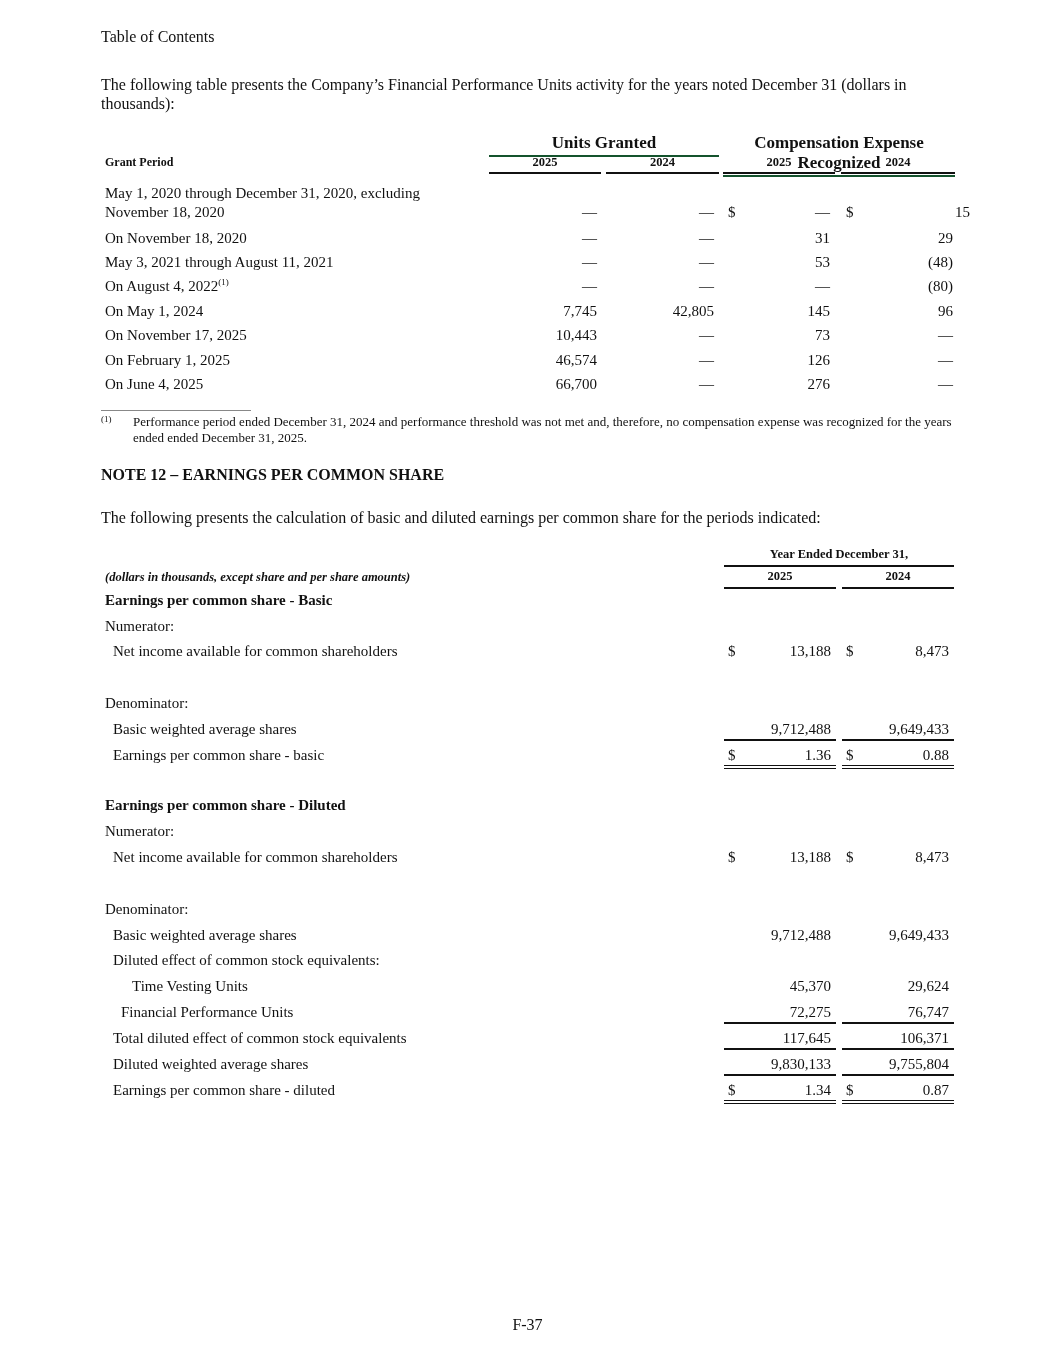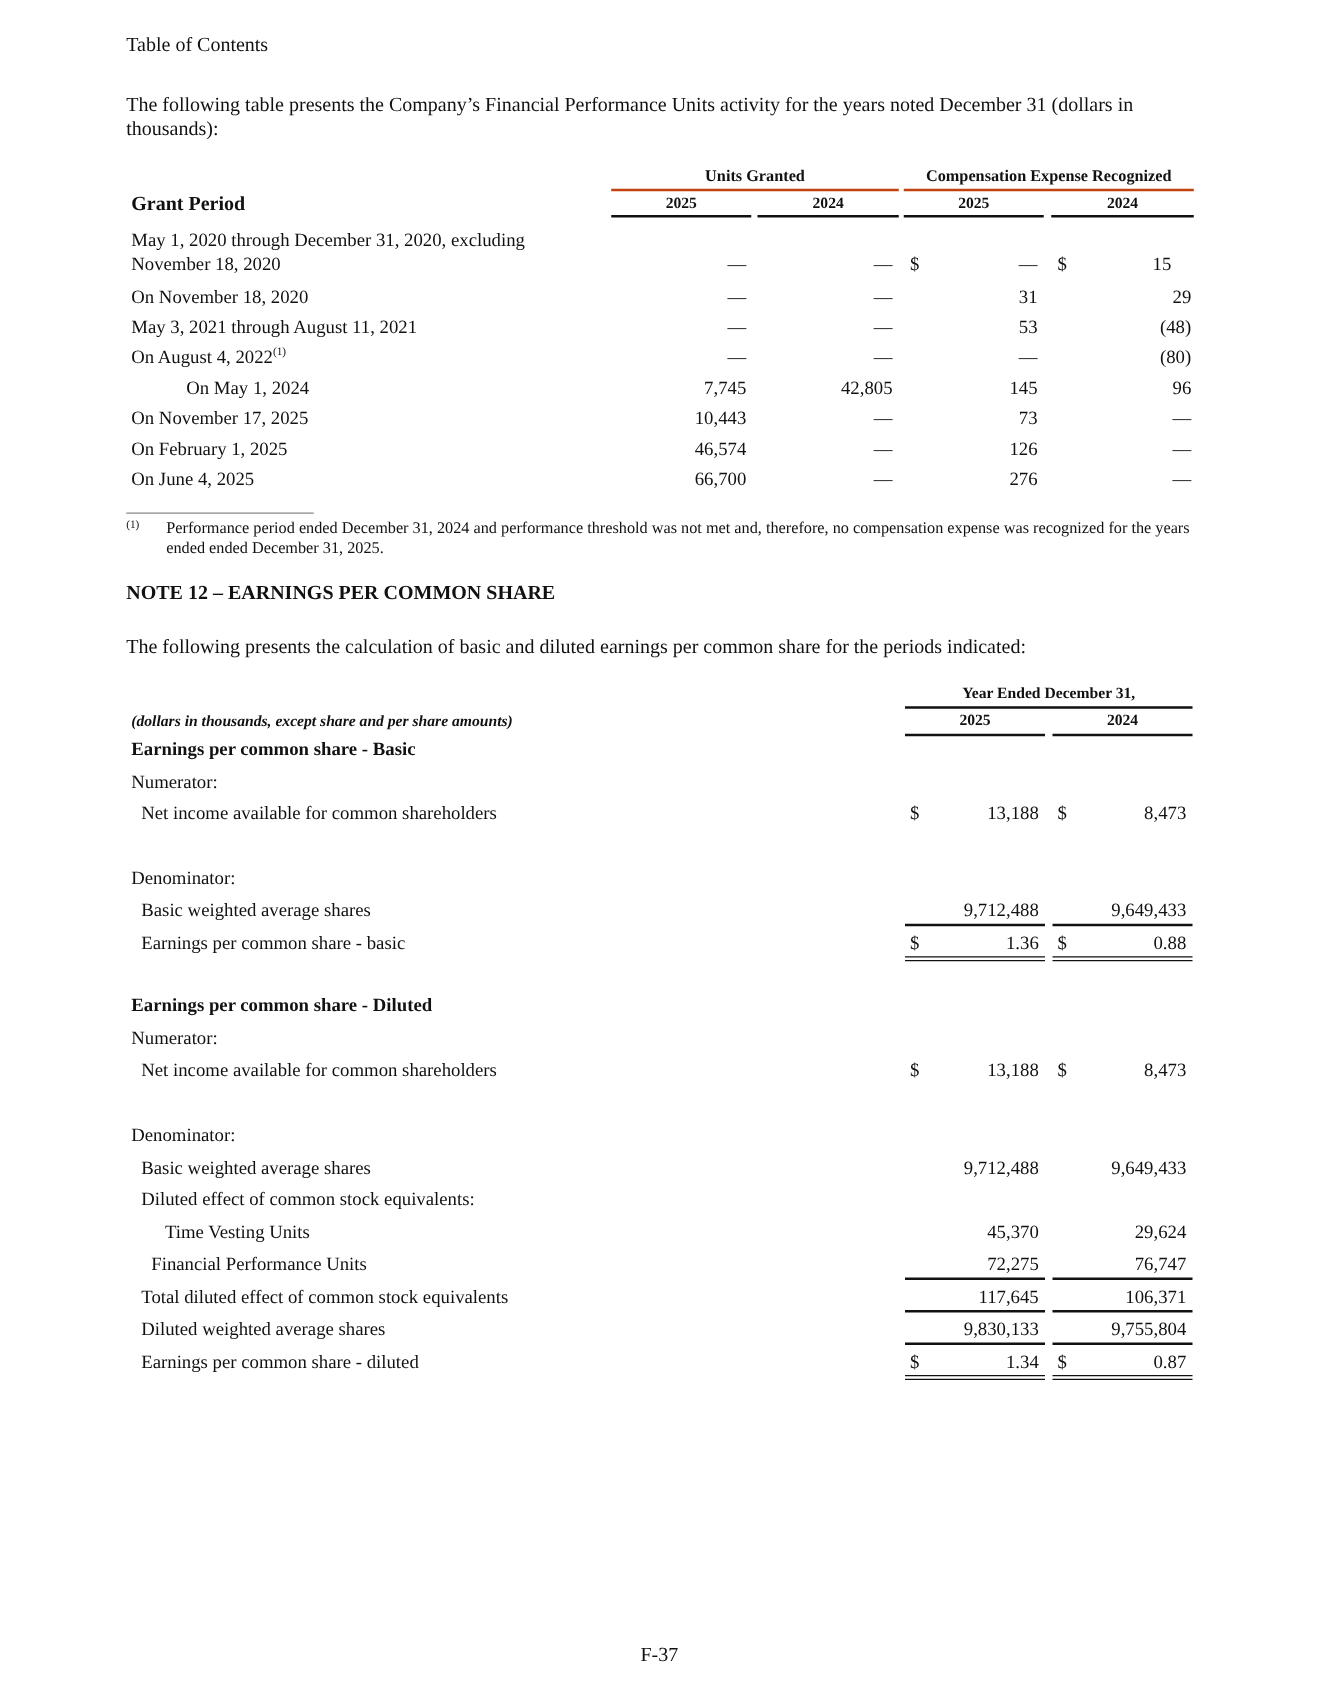--- a/index.html
+++ b/index.html
@@ -7,23 +7,23 @@
     width: 1055px; height: 1365px; position: relative; overflow: hidden;
     font-family: "Liberation Serif", "DejaVu Serif", serif; color: #111; font-size: 15px;
   }
   .abs { position: absolute; }
   .toc { left: 101px; top: 28px; font-size: 16px; }
   .intro { left: 101px; top: 75px; width: 860px; font-size: 16px; line-height: 19px; }
   .sup { font-size: 9px; vertical-align: super; line-height: 0; }
 
   
   .t1 { position: absolute; left: 101px; top: 130px; width: 860px; }
-  .hdrgroup { position: absolute; font-weight: bold; font-size: 13px; text-align: center; border-bottom: 2px solid #c2410c; padding-bottom: 2px; }
+  .hdrgroup { position: absolute; font-weight: bold; font-size: 17px; text-align: center; border-bottom: 2px solid #14532d; padding-bottom: 2px; }
   .hdryear { position: absolute; font-weight: bold; font-size: 12.5px; text-align: center; border-bottom: 2px solid #111; padding-bottom: 2px; }
-  .grantlbl { position: absolute; font-weight: bold; font-size: 16px; }
+  .grantlbl { position: absolute; font-weight: bold; font-size: 12px; }
   .num { position: absolute; text-align: right; white-space: nowrap; }
   .dollar { position: absolute; white-space: nowrap; }
 
   .fnrule { left: 101px; top: 410px; width: 150px; border-top: 1px solid #888; }
   .fnmark { left: 101px; top: 414px; font-size: 9px; }
   .fntext { left: 133px; top: 414px; width: 825px; font-size: 13px; line-height: 16px; }
 
   .note { left: 101px; top: 466px; font-weight: bold; font-size: 16px; }
   .intro2 { left: 101px; top: 509px; font-size: 16px; }
 
@@ -51,21 +51,21 @@
   <div class="hdryear" style="left:740px; width:114px; top:25px;">2024</div>
 </div>
 
 <div id="t1rows">
     <div></div>
     <div class="abs " style="left:105px; top:185px;">May 1, 2020 through December 31, 2020, excluding</div>
     <div class="abs " style="left:105px; top:204px;">November 18, 2020</div>
     <div class="abs num" style="right:458px; top:204px;">—</div>
     <div class="abs num" style="right:341px; top:204px;">—</div>
     <div class="abs num" style="right:225px; top:204px;">—</div>
-    <div class="abs num" style="right:118px; top:204px;">15</div>
+    <div class="abs num" style="right:85px; top:204px;">15</div>
     <div class="abs dollar" style="left:728px; top:204px;">$</div>
     <div class="abs dollar" style="left:846px; top:204px;">$</div>
     <div></div>
     <div class="abs " style="left:105px; top:230px;">On November 18, 2020</div>
     <div class="abs num" style="right:458px; top:230px;">—</div>
     <div class="abs num" style="right:341px; top:230px;">—</div>
     <div class="abs num" style="right:225px; top:230px;">31</div>
     <div class="abs num" style="right:102px; top:230px;">29</div>
     <div></div>
     <div class="abs " style="left:105px; top:254px;">May 3, 2021 through August 11, 2021</div>
@@ -73,21 +73,21 @@
     <div class="abs num" style="right:341px; top:254px;">—</div>
     <div class="abs num" style="right:225px; top:254px;">53</div>
     <div class="abs num" style="right:102px; top:254px;">(48)</div>
     <div></div>
     <div class="abs " style="left:105px; top:278px;">On August 4, 2022<span class="sup">(1)</span></div>
     <div class="abs num" style="right:458px; top:278px;">—</div>
     <div class="abs num" style="right:341px; top:278px;">—</div>
     <div class="abs num" style="right:225px; top:278px;">—</div>
     <div class="abs num" style="right:102px; top:278px;">(80)</div>
     <div></div>
-    <div class="abs " style="left:105px; top:303px;margin-left:44px;">On May 1, 2024</div>
+    <div class="abs " style="left:105px; top:303px;">On May 1, 2024</div>
     <div class="abs num" style="right:458px; top:303px;">7,745</div>
     <div class="abs num" style="right:341px; top:303px;margin-left:28px;">42,805</div>
     <div class="abs num" style="right:225px; top:303px;">145</div>
     <div class="abs num" style="right:102px; top:303px;">96</div>
     <div></div>
     <div class="abs " style="left:105px; top:327px;">On November 17, 2025</div>
     <div class="abs num" style="right:458px; top:327px;">10,443</div>
     <div class="abs num" style="right:341px; top:327px;">—</div>
     <div class="abs num" style="right:225px; top:327px;">73</div>
     <div class="abs num" style="right:102px; top:327px;">—</div>

